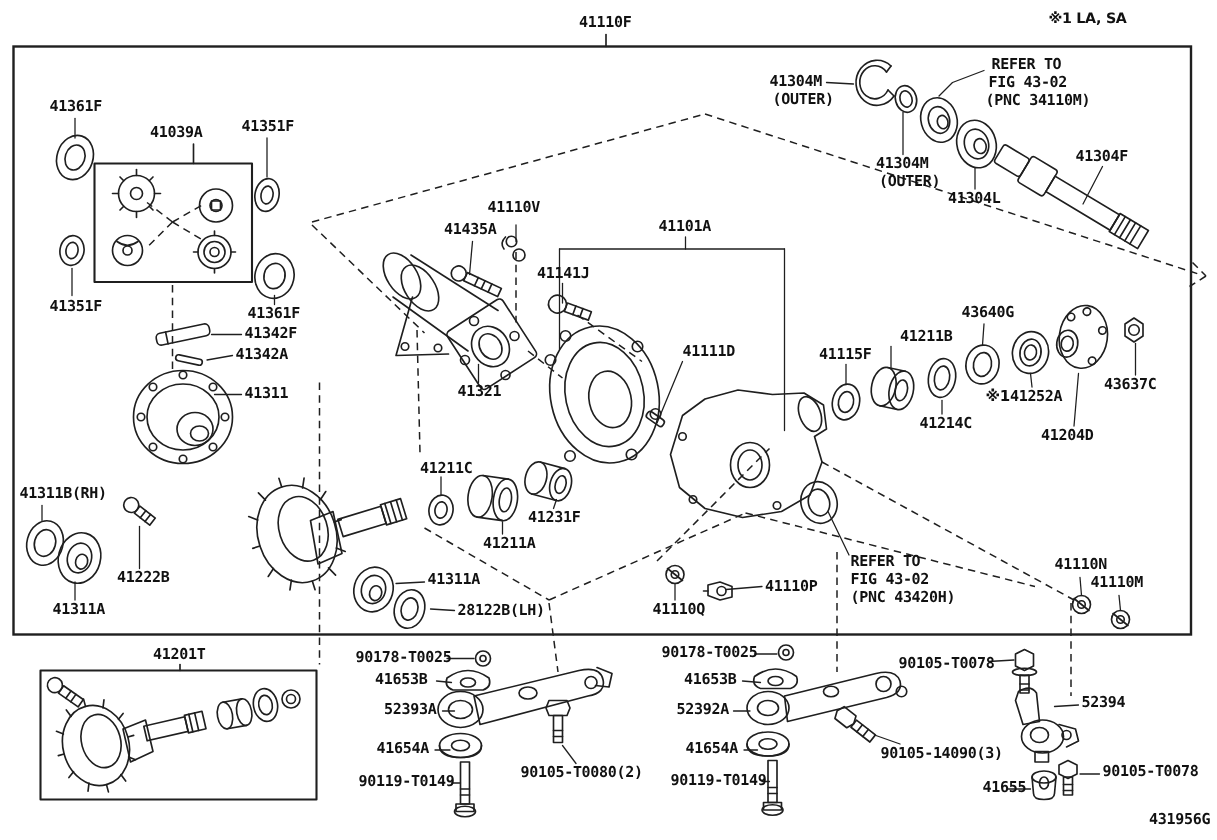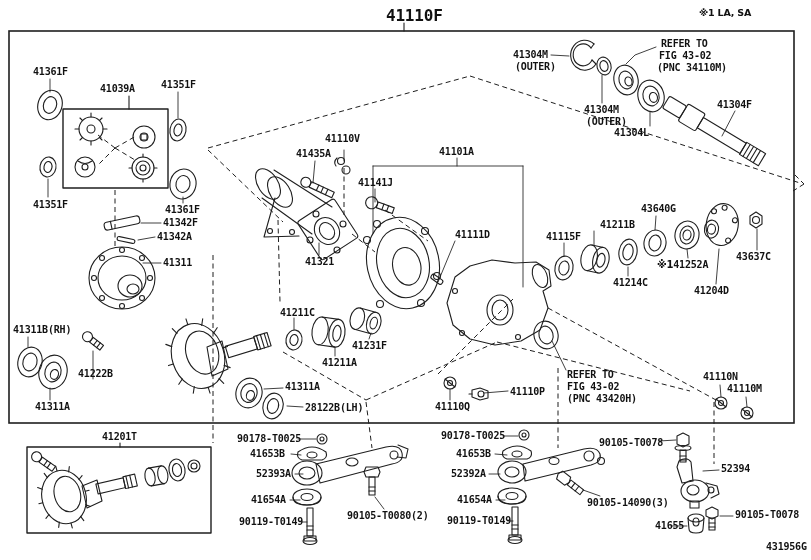--- a/index.html
+++ b/index.html
@@ -1,21 +1,21 @@
 <!DOCTYPE html>
 <html><head>
 <meta charset="utf-8">
 <style>
   html,body{margin:0;padding:0;background:#fff;}
   .stage{position:relative;width:811px;height:560px;background:#fff;overflow:hidden;
          font-family:"DejaVu Sans Mono","Liberation Mono",monospace;}
   .stage svg{position:absolute;left:0;top:0;}
   .lbl{position:absolute;font-weight:700;font-size:10px;line-height:11px;
        letter-spacing:-0.2px;color:#111;white-space:nowrap;}
-  .lbl.big{font-size:16px;}
+  .lbl.big{font-size:10px;}
   .uni{font-family:"DejaVu Sans","Liberation Sans",sans-serif;}
   .note{font-family:"DejaVu Sans","Liberation Sans",sans-serif;font-size:9.5px;font-weight:700;}
   .s{fill:none;stroke:#1f1f1f;stroke-width:1.1;stroke-linecap:round;stroke-linejoin:round;}
   .bx{fill:none;stroke:#1f1f1f;stroke-width:1.6;}
   .d{fill:none;stroke:#1f1f1f;stroke-width:1;stroke-dasharray:5 3.5;}
   .thin{stroke-width:.85;}
 </style>
 </head>
 <body>
 
@@ -552,21 +552,21 @@
 
 <div class="lbl" style="left:33px;top:66px">41361F</div>
 <div class="lbl" style="left:100px;top:83px">41039A</div>
 <div class="lbl" style="left:161px;top:79px">41351F</div>
 <div class="lbl" style="left:33px;top:199px">41351F</div>
 <div class="lbl" style="left:165px;top:204px">41361F</div>
 <div class="lbl" style="left:163px;top:217px">41342F</div>
 <div class="lbl" style="left:157px;top:231px">41342A</div>
 <div class="lbl" style="left:163px;top:257px">41311</div>
 <div class="lbl" style="left:13px;top:324px">41311B(RH)</div>
-<div class="lbl" style="left:78px;top:368px">41222B</div>
+<div class="lbl" style="left:78px;top:380px">41222B</div>
 <div class="lbl" style="left:35px;top:401px">41311A</div>
 
 <div class="lbl" style="left:325px;top:133px">41110V</div>
 <div class="lbl" style="left:296px;top:148px">41435A</div>
 <div class="lbl" style="left:358px;top:177px">41141J</div>
 <div class="lbl" style="left:439px;top:146px">41101A</div>
 <div class="lbl" style="left:305px;top:256px">41321</div>
 <div class="lbl" style="left:455px;top:229px">41111D</div>
 <div class="lbl" style="left:280px;top:307px">41211C</div>
 <div class="lbl" style="left:352px;top:340px">41231F</div>
@@ -574,21 +574,21 @@
 <div class="lbl" style="left:285px;top:381px">41311A</div>
 <div class="lbl" style="left:305px;top:402px">28122B(LH)</div>
 
 <div class="lbl" style="left:513px;top:49px">41304M</div>
 <div class="lbl" style="left:515px;top:61px">(OUTER)</div>
 <div class="lbl" style="left:661px;top:38px">REFER TO</div>
 <div class="lbl" style="left:659px;top:50px">FIG 43-02</div>
 <div class="lbl" style="left:657px;top:62px">(PNC 34110M)</div>
 <div class="lbl" style="left:584px;top:104px">41304M</div>
 <div class="lbl" style="left:586px;top:116px">(OUTER)</div>
-<div class="lbl" style="left:614px;top:127px">41304L</div>
+<div class="lbl" style="left:632px;top:127px">41304L</div>
 <div class="lbl" style="left:717px;top:99px">41304F</div>
 
 <div class="lbl" style="left:641px;top:203px">43640G</div>
 <div class="lbl" style="left:600px;top:219px">41211B</div>
 <div class="lbl" style="left:546px;top:231px">41115F</div>
 <div class="lbl" style="left:613px;top:277px">41214C</div>
 <div class="lbl" style="left:657px;top:259px"><span class="uni">※1</span><span>41252A</span></div>
 <div class="lbl" style="left:694px;top:285px">41204D</div>
 <div class="lbl" style="left:736px;top:251px">43637C</div>
 

